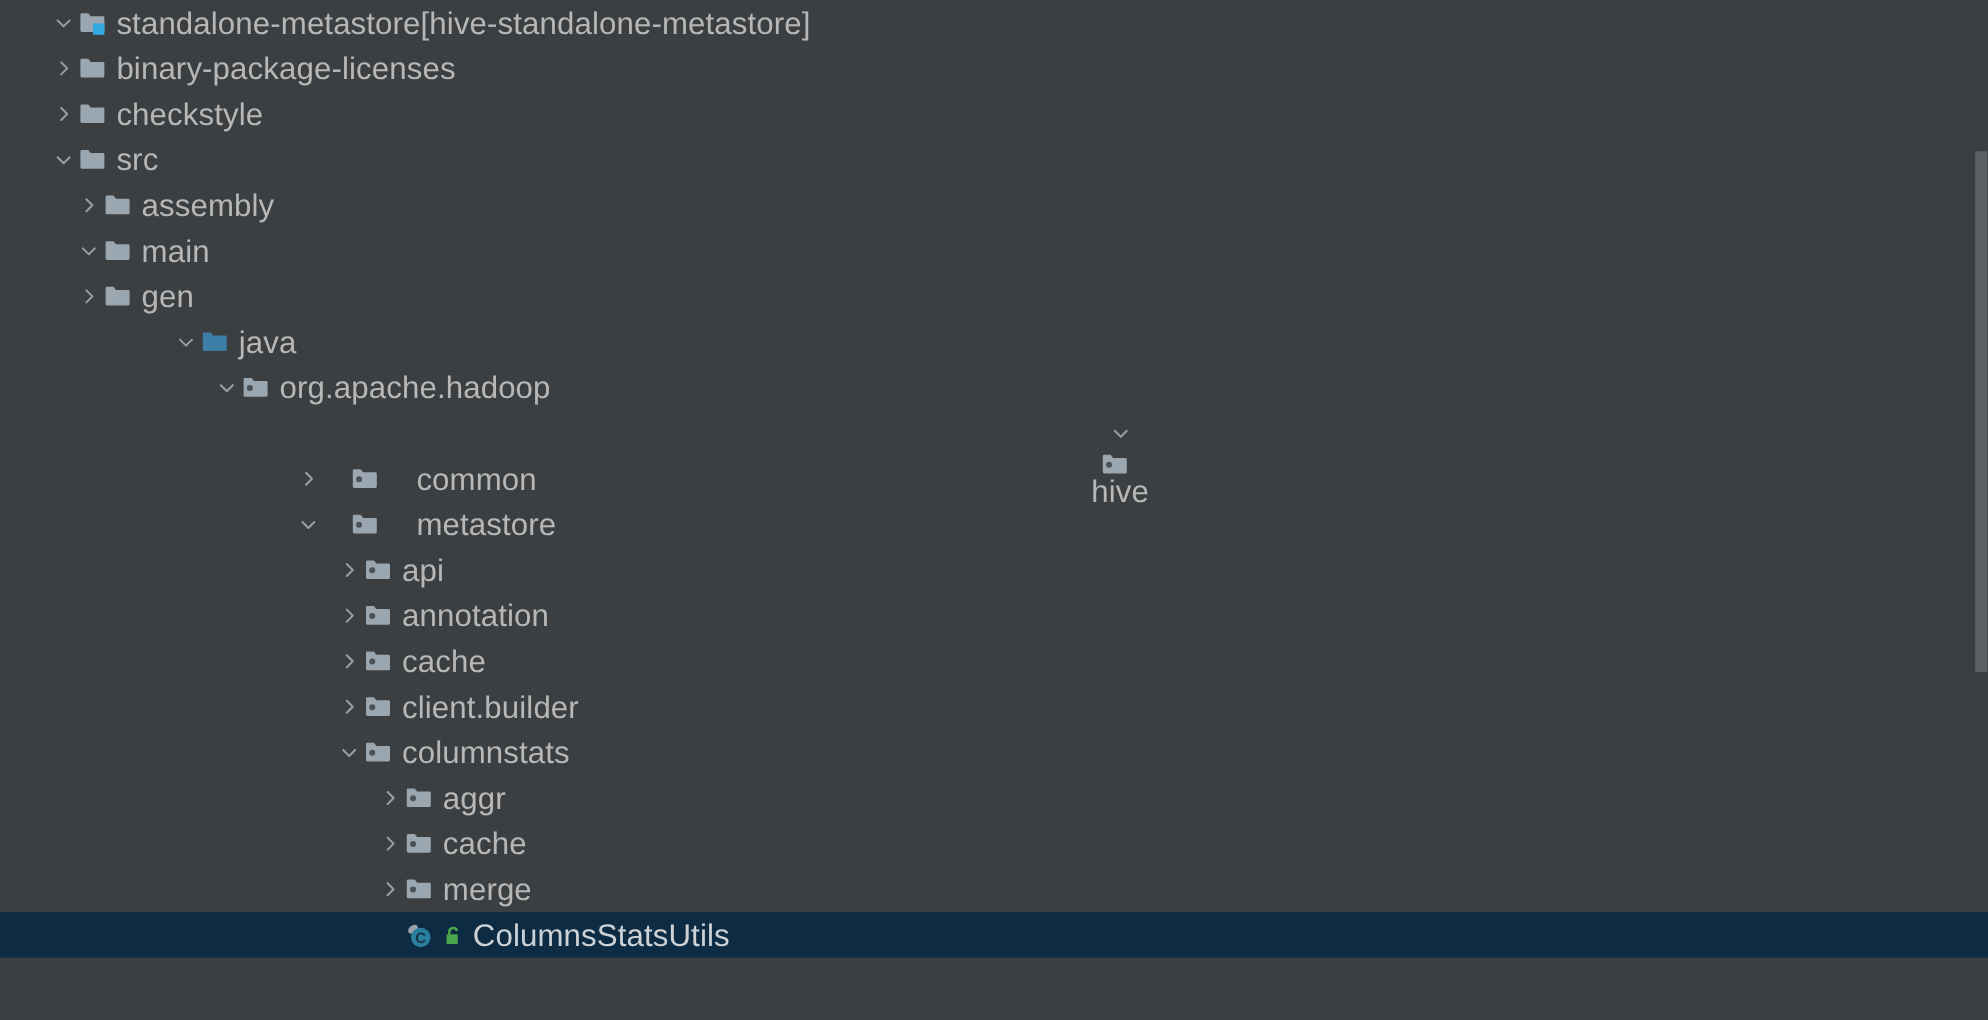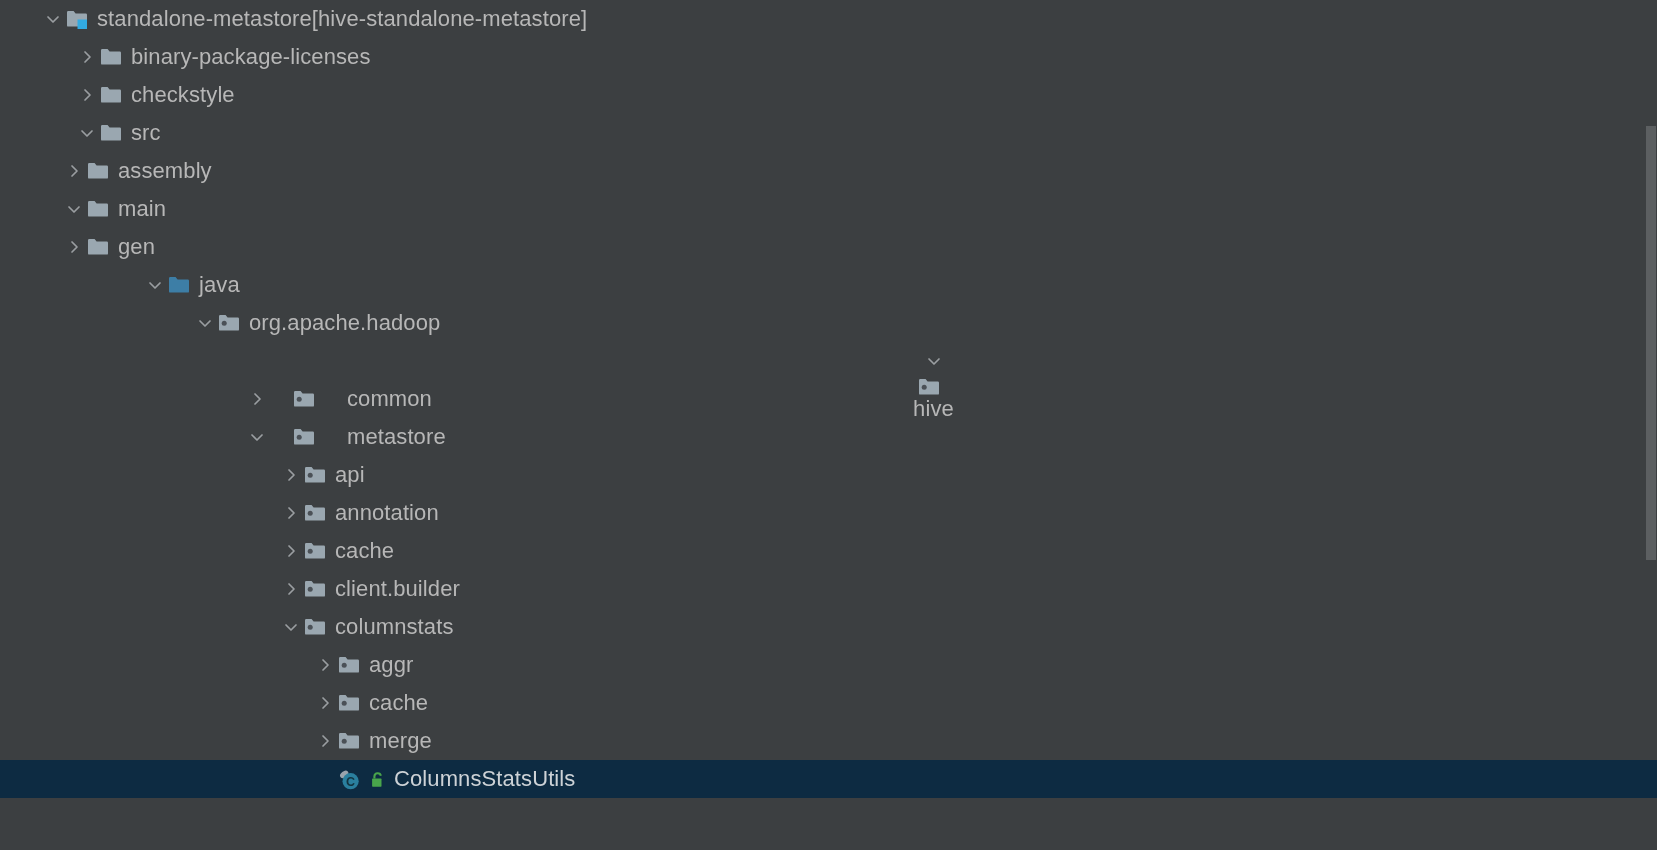--- a/index.html
+++ b/index.html
@@ -51,34 +51,34 @@
   .badge-icon {
     width: 19px;
     height: 38px;
     flex: 0 0 19px;
     position: relative;
     margin-right: 6px;
   }
   .badge-icon svg { position: absolute; top: 11px; left: 0; }
 
   .label {
-    font-size: 22px;
+    font-size: 26px;
     color: #b7b7b7;
     letter-spacing: 0.1px;
     line-height: 38px;
     text-align: right;
   }
   .label.sel { color: #cdd2d6; }
 
   
   .d0 { padding-left: 40px; }
-  .d1 { padding-left: 74px; }
+  .d1 { padding-left: 40px; }
   .d2 { padding-left: 61px; }
   .d3 { padding-left: 142px; }
-  .d4 { padding-left: 176px; margin-left: 16px; }
+  .d4 { padding-left: 176px; }
   .d5 { padding-left: 210px; flex-direction: column; }
   .d6 { padding-left: 244px; gap: 23px; }
   .d7 { padding-left: 278px; }
   .d8 { padding-left: 312px; }
 
   
   #scrollbar-track {
     position: absolute;
     top: 0;
     right: 0;

